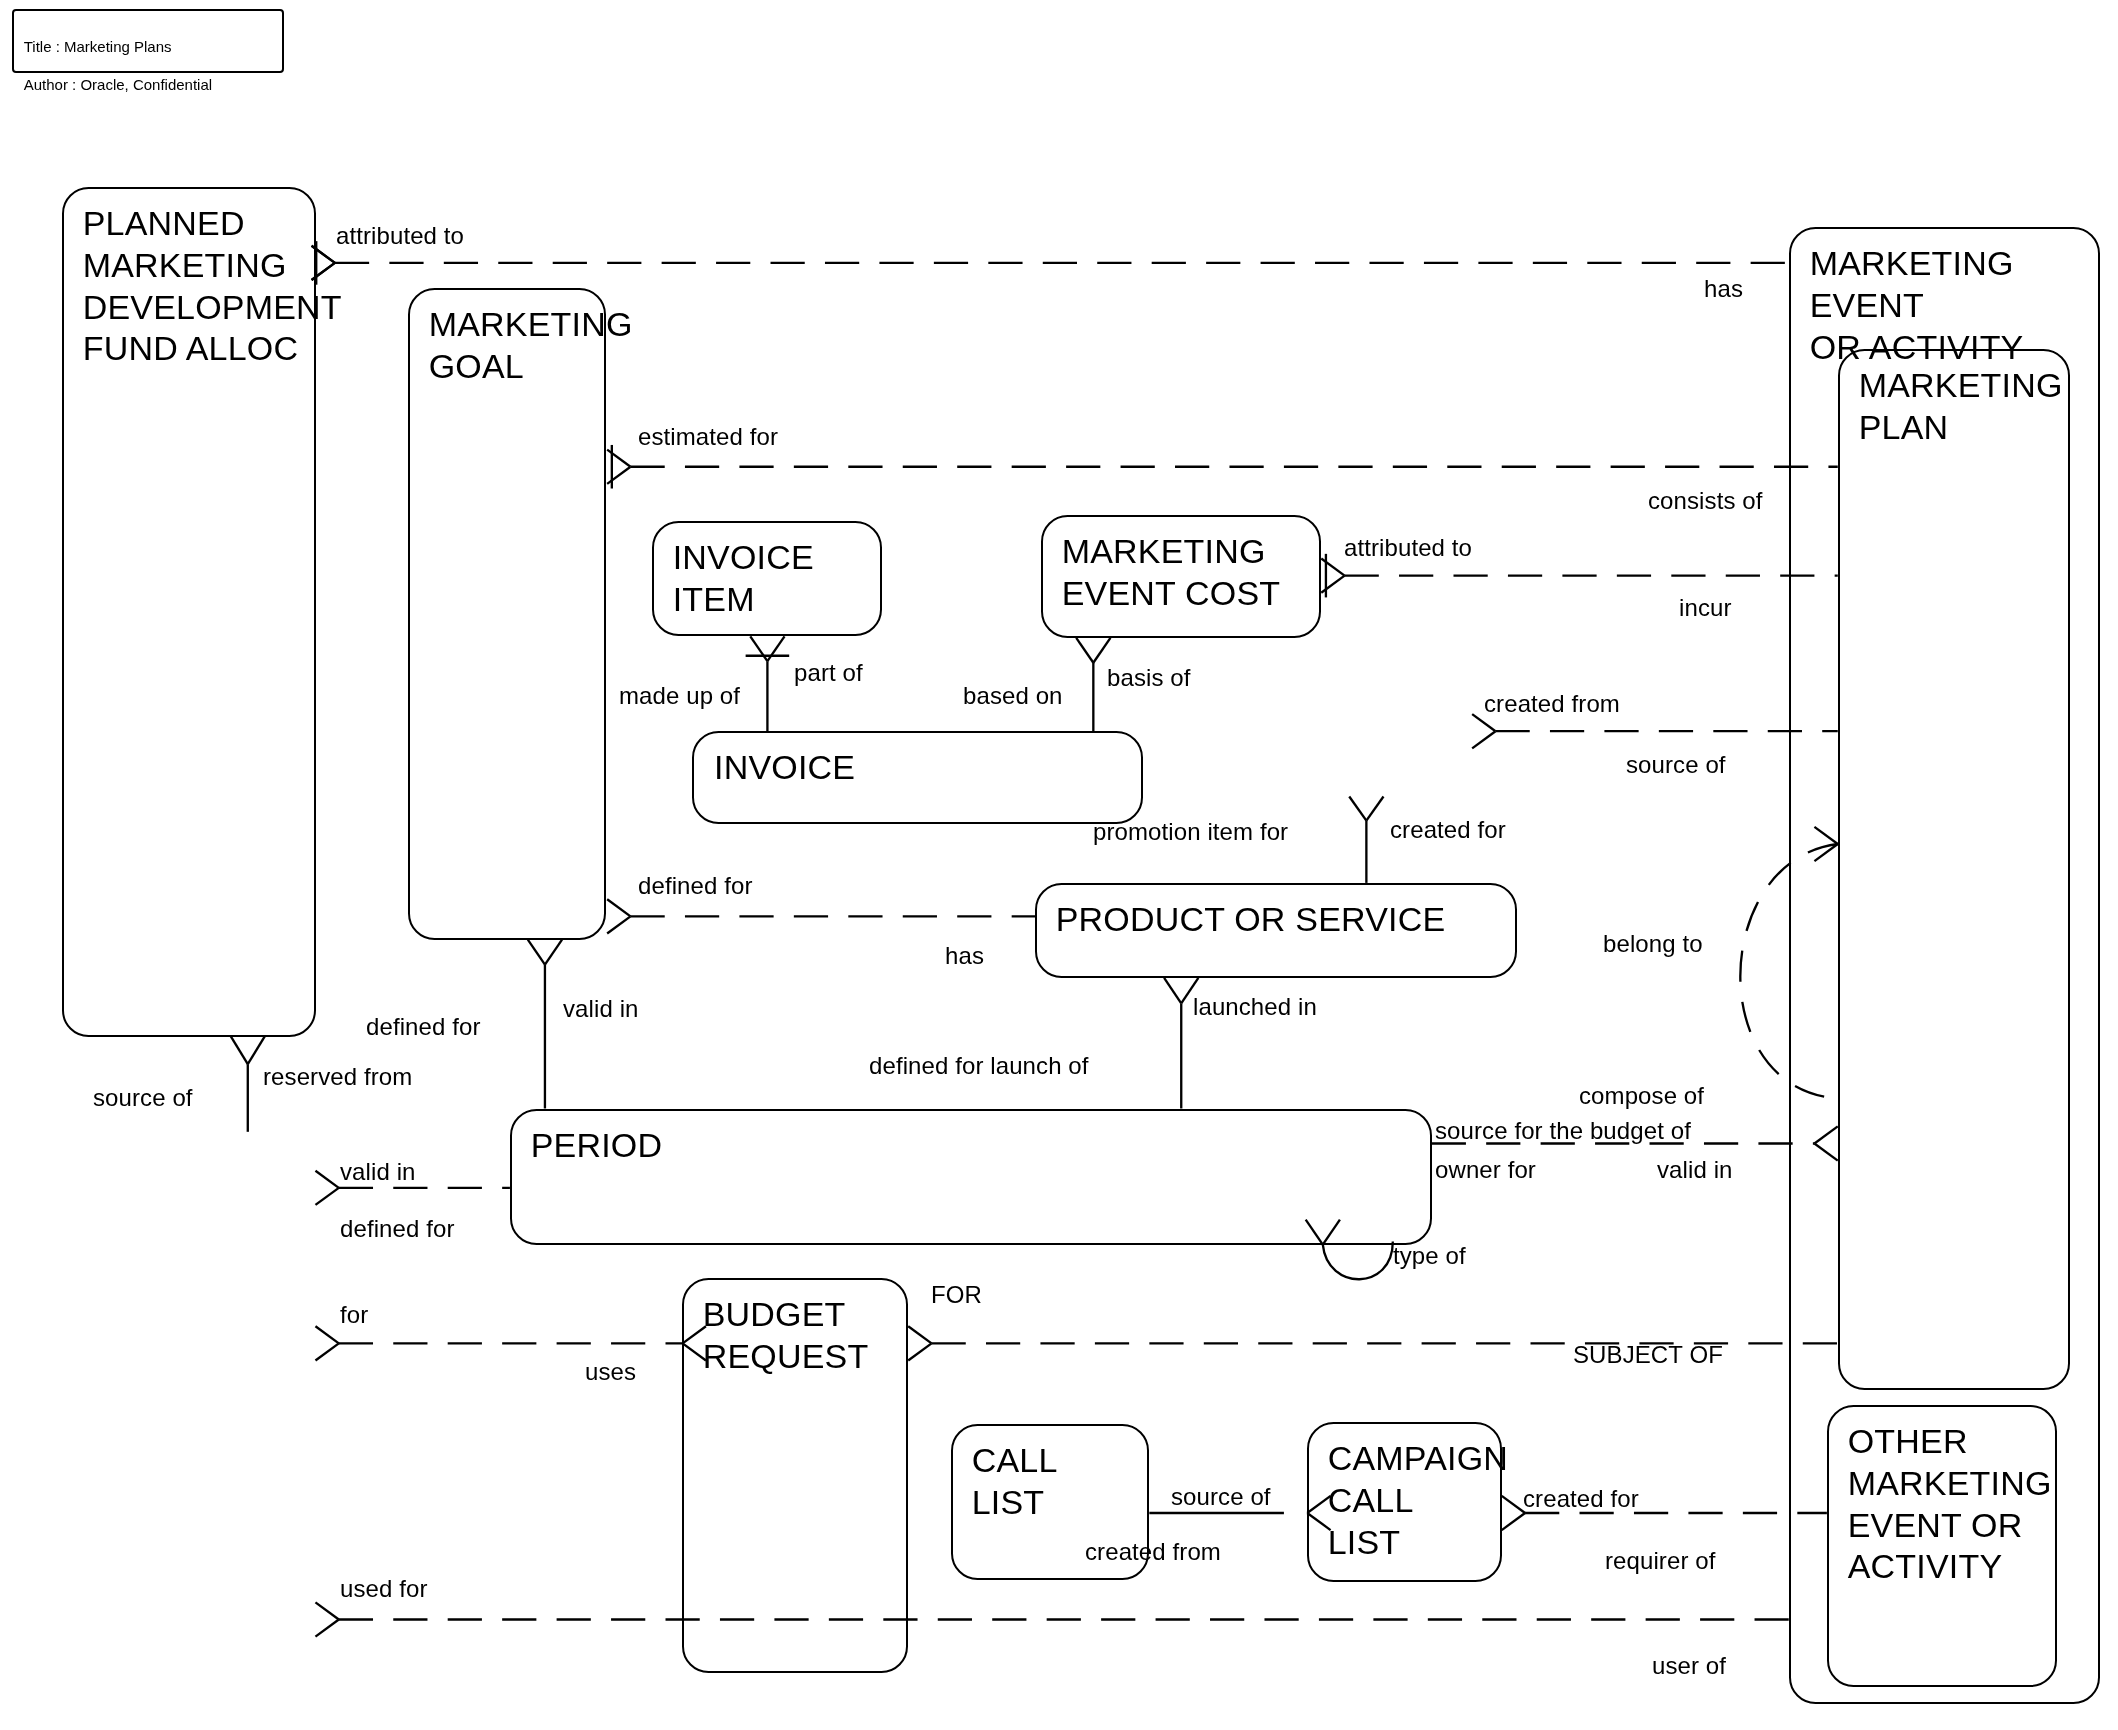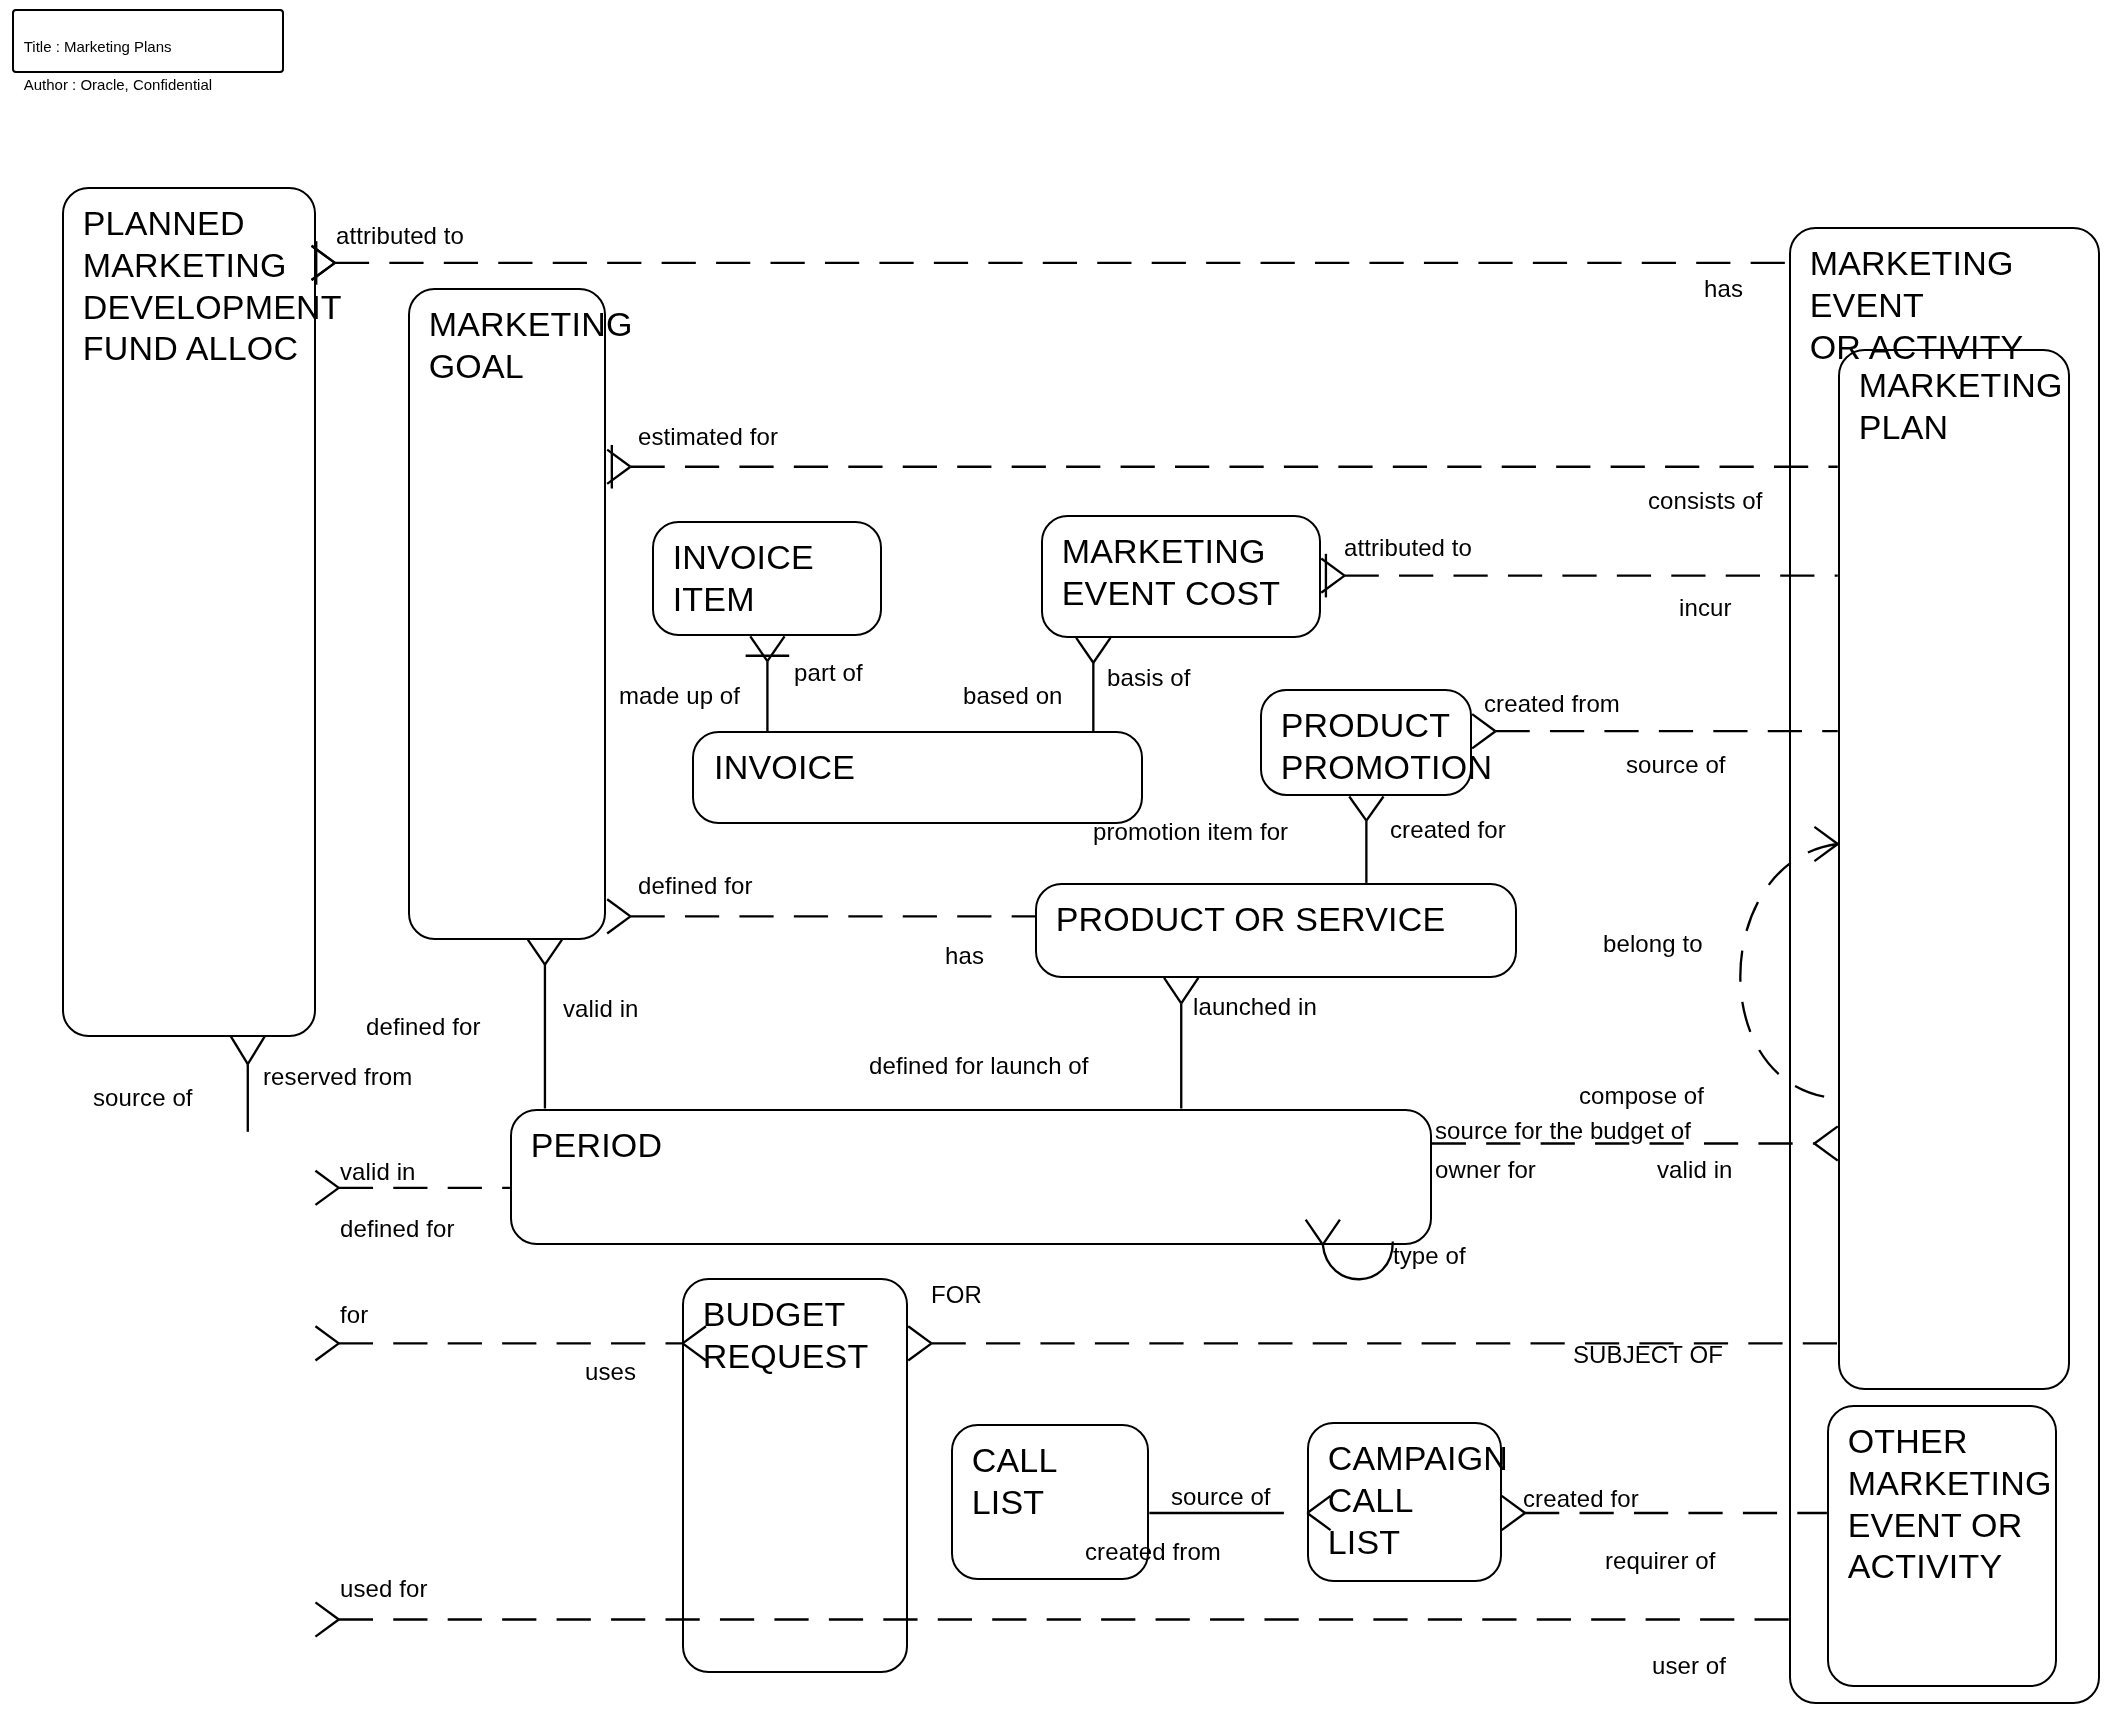--- a/index.html
+++ b/index.html
@@ -206,22 +206,20 @@
   <div class="ent" style="left:408px; top:288px; width:198px; height:652px;">MARKETING
 GOAL</div>
 
   <div class="ent" style="left:652px; top:521px; width:230px; height:115px;">INVOICE ITEM</div>
 
   <div class="ent" style="left:1041px; top:515px; width:280px; height:123px;">MARKETING
 EVENT COST</div>
 
   <div class="ent" style="left:692px; top:731px; width:451px; height:93px;padding-left:20px;">INVOICE</div>
 
-  <div class="ent" style="left:1260px; top:689px; width:212px; height:107px;">PRODUCT
-PROMOTION</div>
 
   <div class="ent" style="left:1035px; top:883px; width:482px; height:95px;">PRODUCT OR SERVICE</div>
 
   <div class="ent" style="left:510px; top:1109px; width:922px; height:136px;">PERIOD</div>
 
   <div class="ent" style="left:682px; top:1278px; width:226px; height:395px;">BUDGET
 REQUEST</div>
 
   <div class="ent" style="left:951px; top:1424px; width:198px; height:156px;">CALL LIST</div>
 

